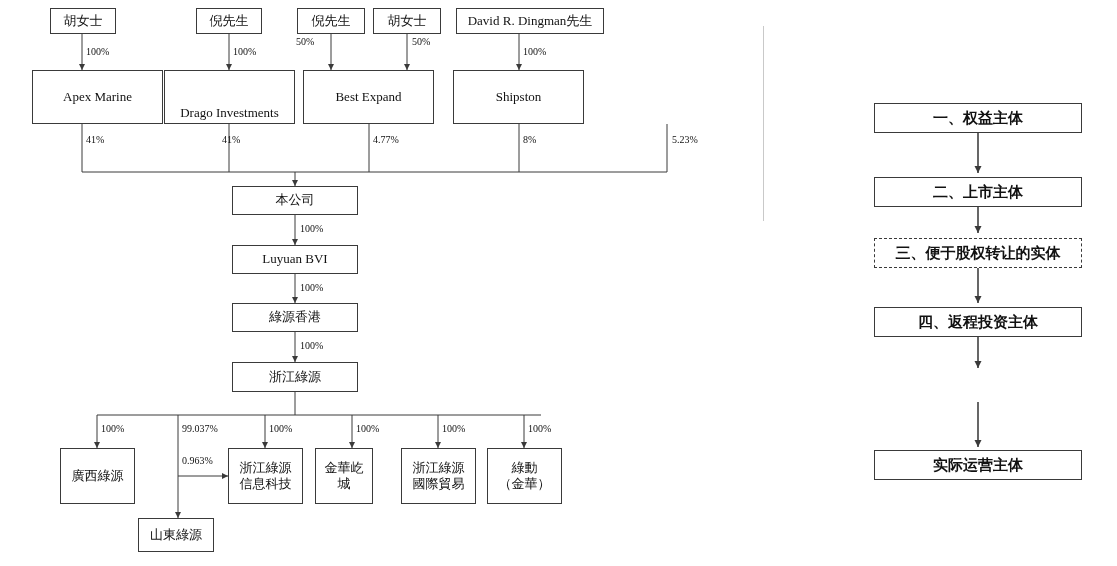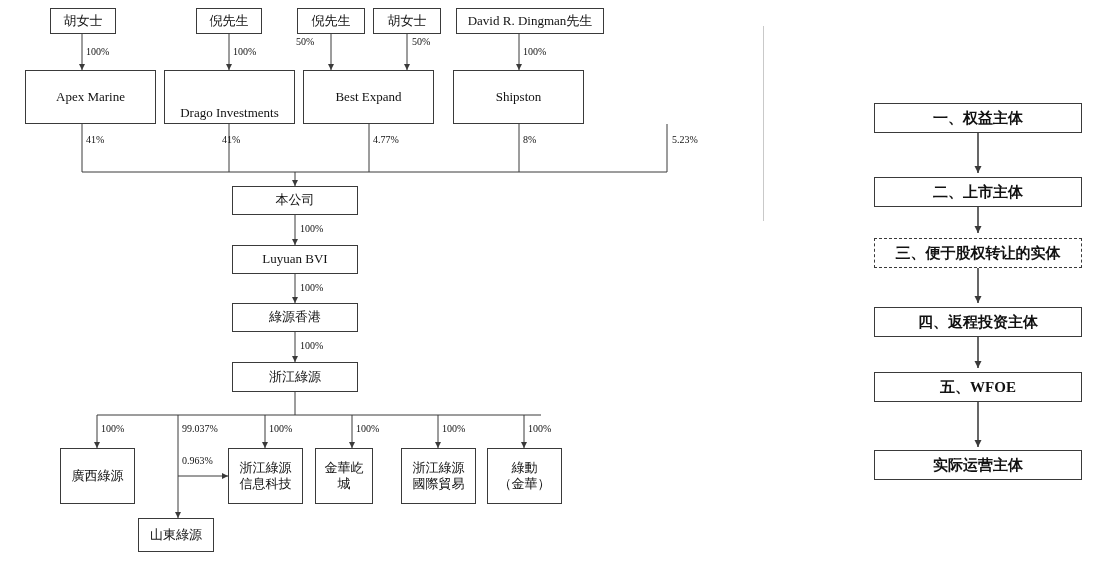--- a/index.html
+++ b/index.html
@@ -124,21 +124,21 @@
   <div class="box" style="left:456px; top:8px; width:148px; height:26px;">
     <span>David R. Dingman先生</span>
   </div>
 
   <div class="lbl" style="left:86px; top:46px;">100%</div>
   <div class="lbl" style="left:233px; top:46px;">100%</div>
   <div class="lbl" style="left:296px; top:36px;">50%</div>
   <div class="lbl" style="left:412px; top:36px;">50%</div>
   <div class="lbl" style="left:523px; top:46px;">100%</div>
 
-  <div class="box" style="left:25px; top:70px; width:131px; height:54px;">
+  <div class="box" style="left:32px; top:70px; width:131px; height:54px;">
     <span>Apex Marine</span>
   </div>
   <div class="box" style="left:164px; top:70px; width:131px; height:54px;align-items:flex-end;">
     <span>Drago Investments</span>
   </div>
   <div class="box" style="left:303px; top:70px; width:131px; height:54px;">
     <span>Best Expand</span>
   </div>
   <div class="box" style="left:453px; top:70px; width:131px; height:54px;">
     <span>Shipston</span>
@@ -215,20 +215,17 @@
   </div>
   <div class="box rightbox" style="left:874px; top:177px; width:208px; height:30px;">
     <span>二、上市主体</span>
   </div>
   <div class="box rightbox dashed" style="left:874px; top:238px; width:208px; height:30px;">
     <span>三、便于股权转让的实体</span>
   </div>
   <div class="box rightbox" style="left:874px; top:307px; width:208px; height:30px;">
     <span>四、返程投资主体</span>
   </div>
-  <div class="box rightbox" style="left:874px; top:372px; width:208px; height:30px;">
-    <span>五、WFOE</span>
-  </div>
   <div class="box rightbox" style="left:874px; top:450px; width:208px; height:30px;">
     <span>实际运营主体</span>
   </div>
 
 </div>
 
 </body></html>

